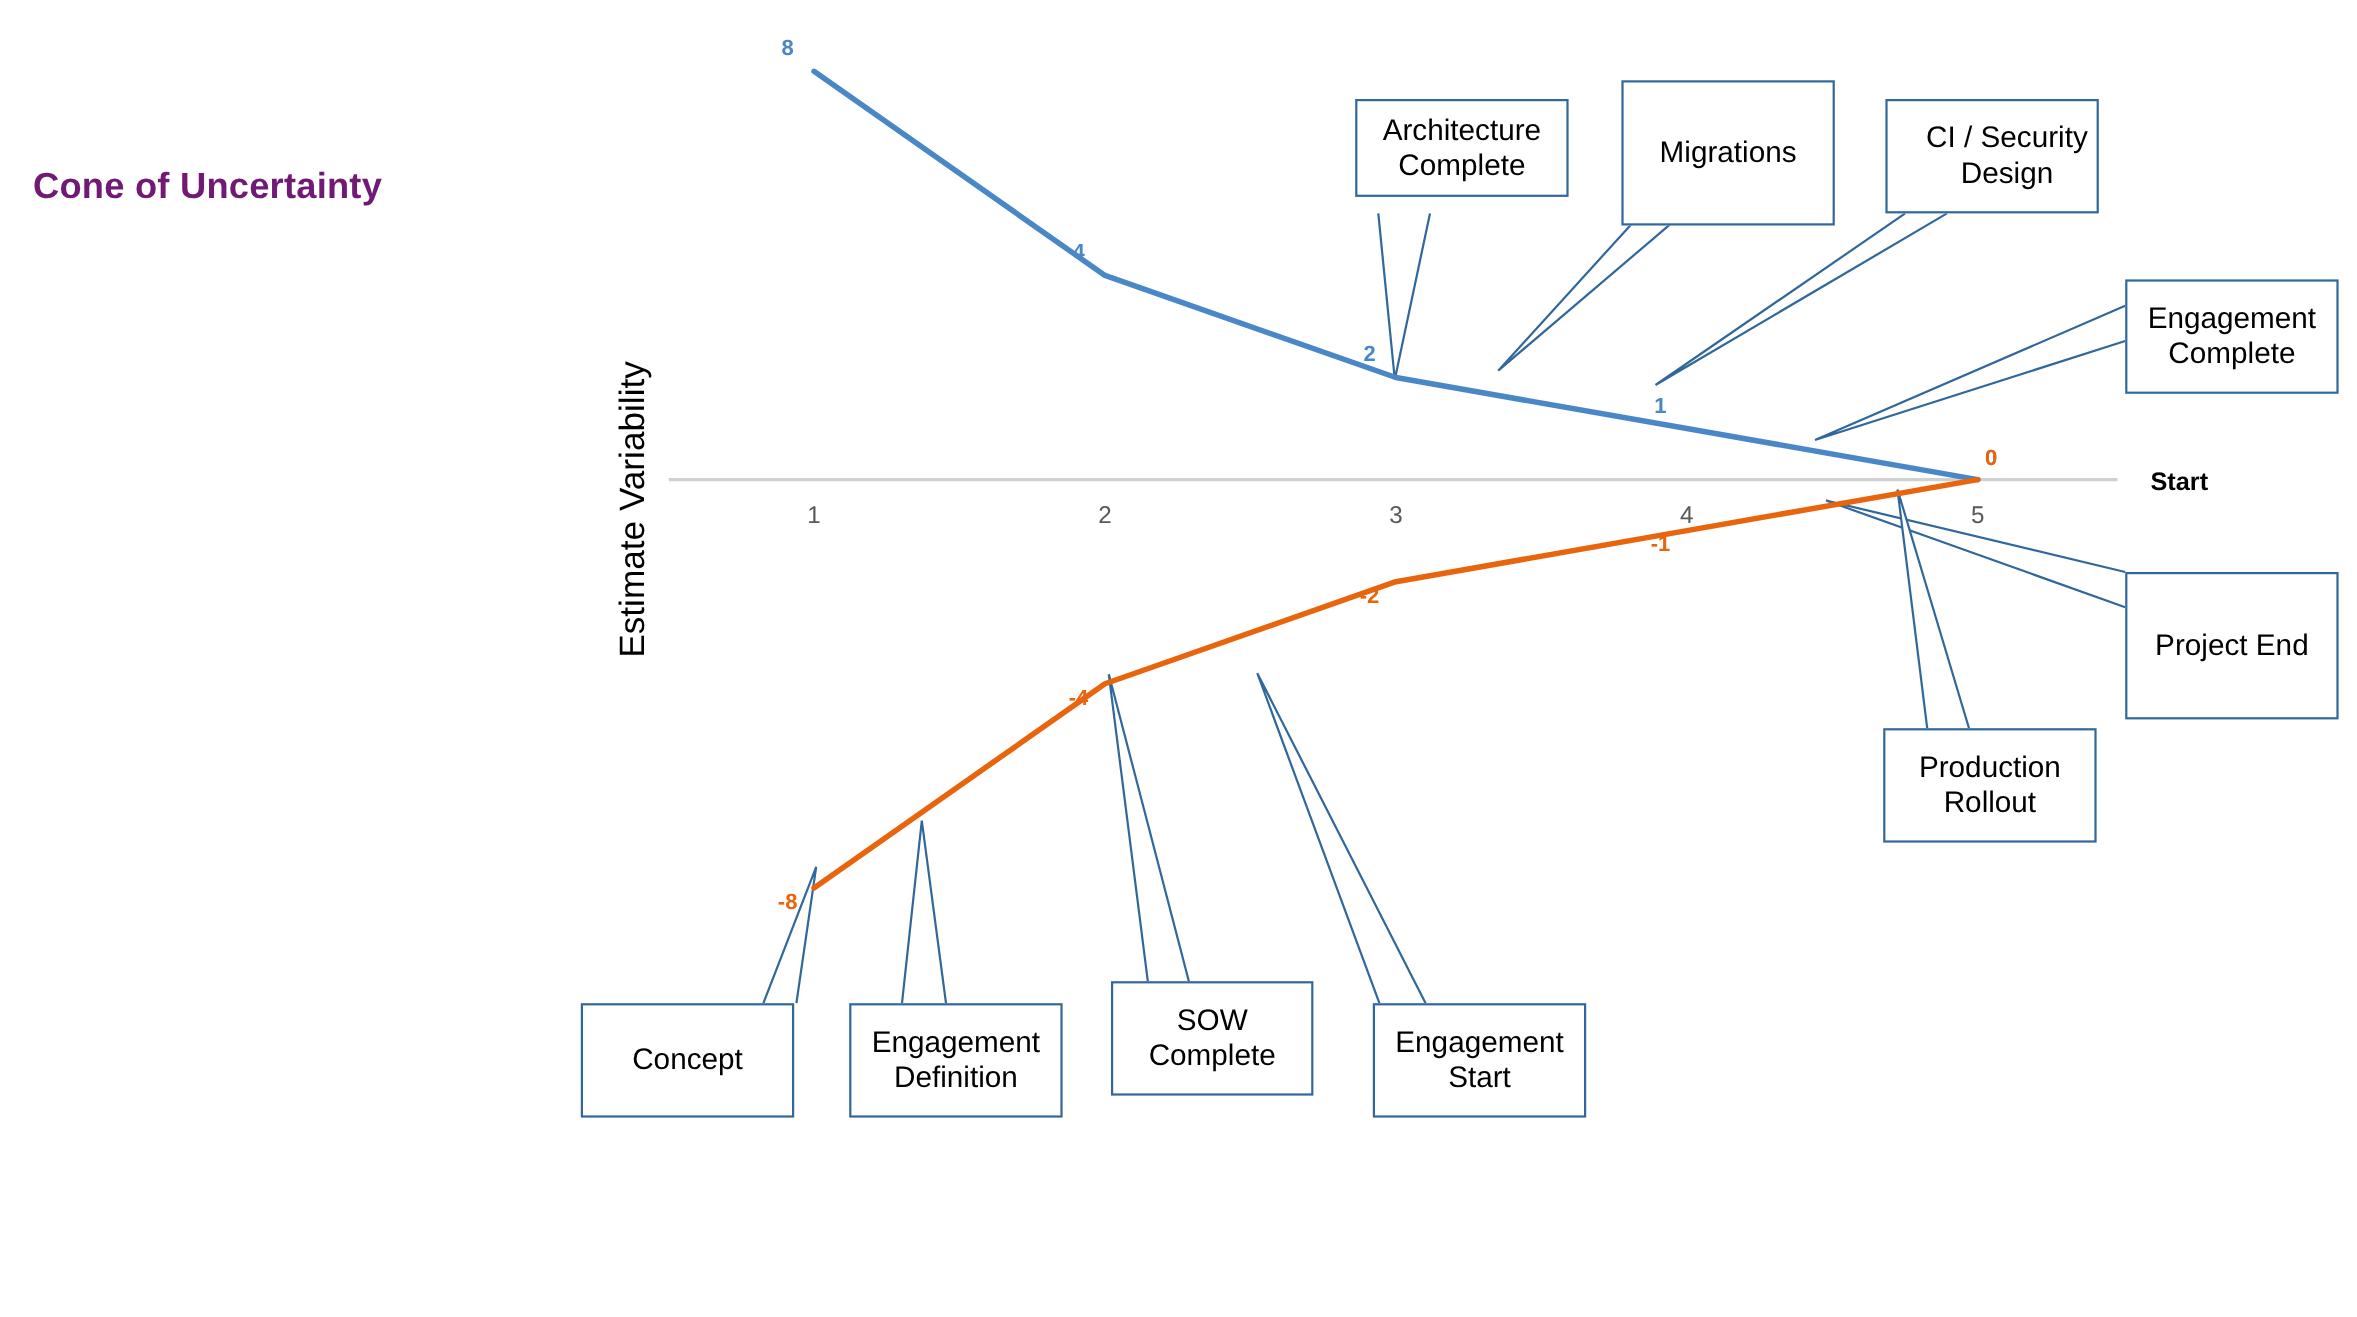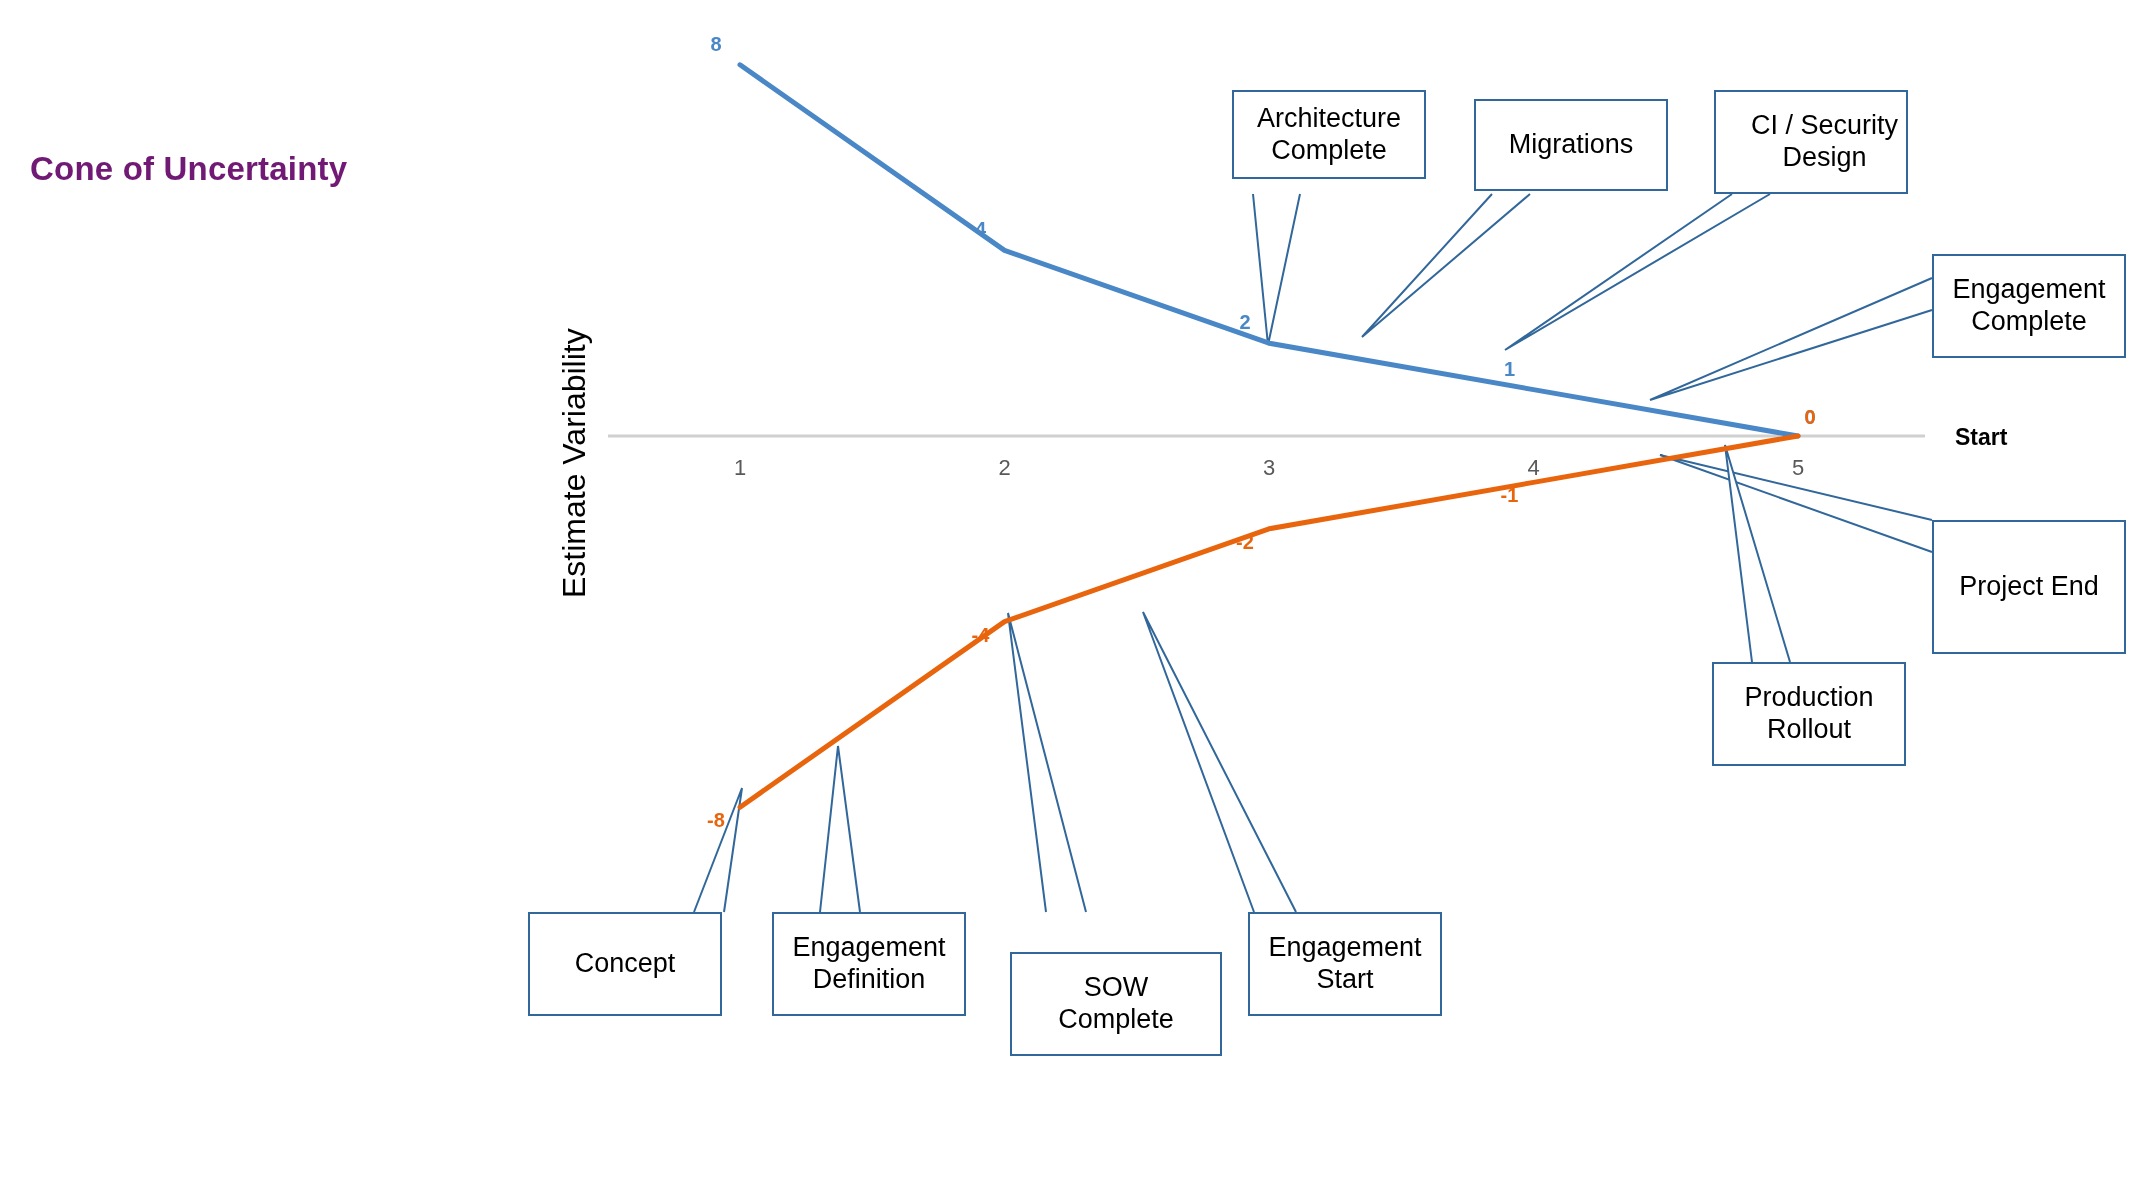--- a/index.html
+++ b/index.html
@@ -93,41 +93,41 @@
       <div class="pt-label dn" style="left: 696px; top: 809.2px; width: 40px;">-8</div>
       <div class="pt-label dn" style="left: 960.5px; top: 623.6px; width: 40px;">-4</div>
       <div class="pt-label dn" style="left: 1225px; top: 530.8px; width: 40px;">-2</div>
       <div class="pt-label dn" style="left: 1489.5px; top: 484.4px; width: 40px;">-1</div>
       <div class="pt-label dn" style="left: 1790px; top: 406px; width: 40px;">0</div>
     </div>
 
   <div class="callout" style="left:1232px;top:90px;width:194px;height:89px;">
     <span>Architecture<br>Complete</span>
   </div>
-  <div class="callout" style="left:1474px;top:99px;width:194px;height:92px;justify-content:center;">
+  <div class="callout" style="left:1474px;top:73px;width:194px;height:132px;justify-content:center;">
     <span>Migrations</span>
   </div>
   <div class="callout" style="left:1714px;top:90px;width:194px;height:104px;padding-left:27px;">
     <span>CI / Security<br>Design</span>
   </div>
   <div class="callout" style="left:1932px;top:254px;width:194px;height:104px;">
     <span>Engagement<br>Complete</span>
   </div>
   <div class="callout" style="left:1932px;top:520px;width:194px;height:134px;">
     <span>Project End</span>
   </div>
   <div class="callout" style="left:1712px;top:662px;width:194px;height:104px;">
     <span>Production<br>Rollout</span>
   </div>
   <div class="callout" style="left:528px;top:912px;width:194px;height:104px;">
     <span>Concept</span>
   </div>
   <div class="callout" style="left:772px;top:912px;width:194px;height:104px;">
     <span>Engagement<br>Definition</span>
   </div>
-  <div class="callout" style="left:1010px;top:952px;width:212px;height:104px;">
+  <div class="callout" style="left:1010px;top:892px;width:184px;height:104px;">
     <span>SOW<br>Complete</span>
   </div>
   <div class="callout" style="left:1248px;top:912px;width:194px;height:104px;">
     <span>Engagement<br>Start</span>
   </div>
 
 </div>
 
 </body></html>

